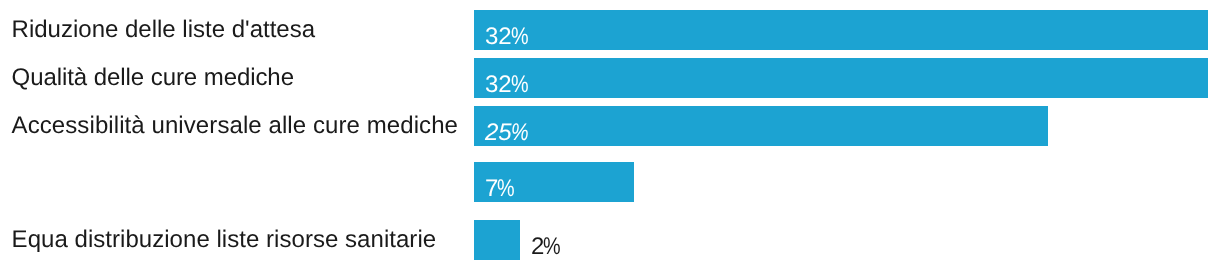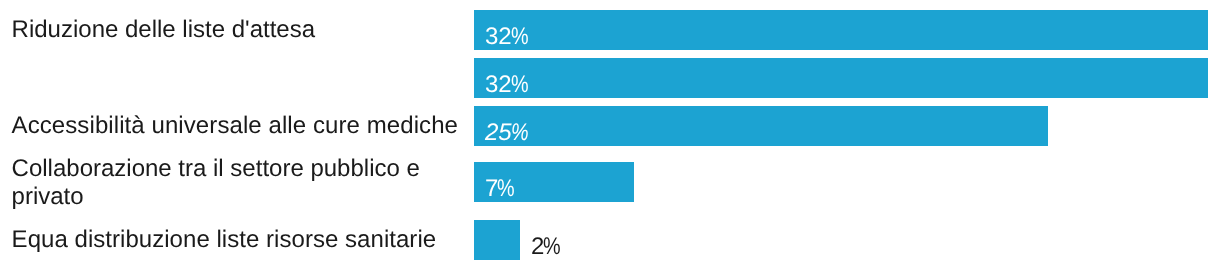--- a/index.html
+++ b/index.html
@@ -54,33 +54,32 @@
 <body style="background: rgb(255, 255, 255);">
 
 <div id="chart">
 
   <div class="cat-label" id="label-1">
       <span class="cat-line">Riduzione delle liste d'attesa</span>
     </div>
   <div class="bar" id="bar-1" style="width: 734px; background: rgb(28, 163, 210);"></div>
   <div class="value-label inside" id="value-1"><span>32</span><span class="pct">%</span></div>
 
+  <div class="cat-label" id="label-2">
+      <span class="cat-line">Qualità delle cure mediche</span>
+    </div>
   <div class="bar" id="bar-2" style="width: 734px; background: rgb(28, 163, 210);"></div>
   <div class="value-label inside" id="value-2"><span>32</span><span class="pct">%</span></div>
 
   <div class="cat-label" id="label-3">
       <span class="cat-line">Accessibilità universale alle cure mediche</span>
     </div>
   <div class="bar" id="bar-3" style="width: 574px; background: rgb(28, 163, 210);"></div>
   <div class="value-label inside" id="value-3"><span>25</span><span class="pct">%</span></div>
 
-  <div class="cat-label" id="label-4">
-      <span class="cat-line">Collaborazione tra il settore pubblico e</span>
-      <span class="cat-line">privato</span>
-    </div>
   <div class="bar" id="bar-4" style="width: 160px; background: rgb(28, 163, 210);"></div>
   <div class="value-label inside" id="value-4"><span>7</span><span class="pct">%</span></div>
 
   <div class="cat-label" id="label-5">
       <span class="cat-line">Equa distribuzione liste risorse sanitarie</span>
     </div>
   <div class="bar" id="bar-5" style="width: 46px; background: rgb(28, 163, 210);"></div>
   <div class="value-label outside" id="value-5"><span>2</span><span class="pct">%</span></div>
 
 </div>

